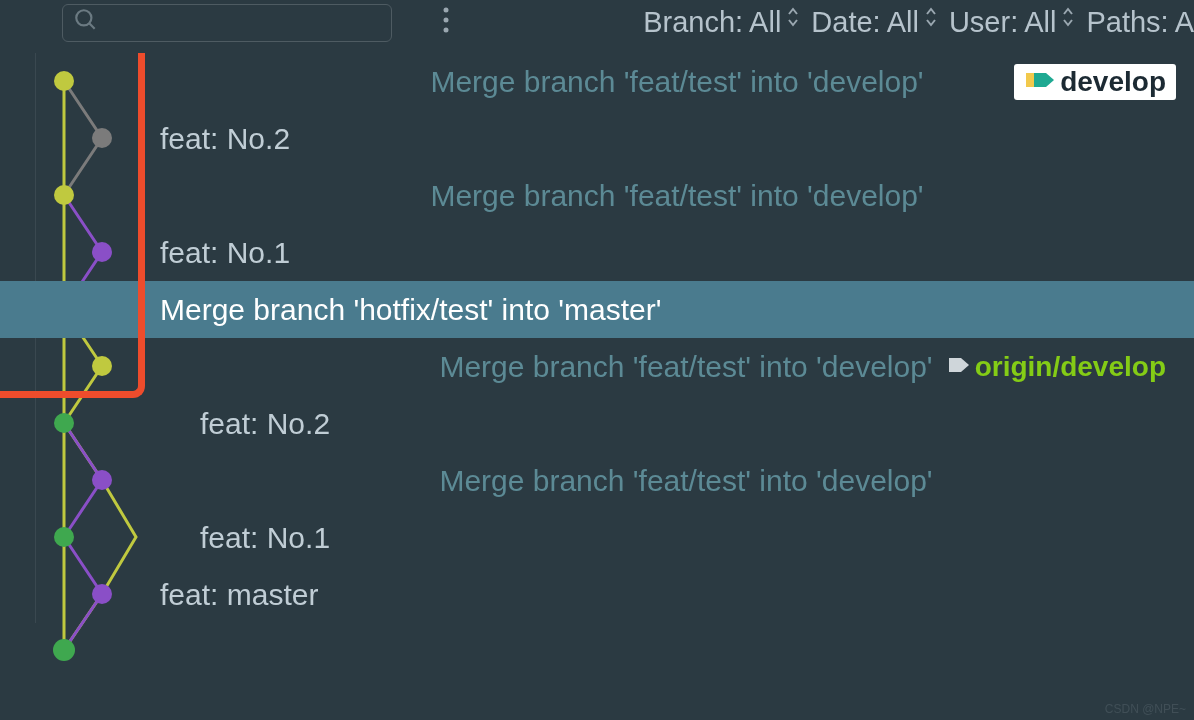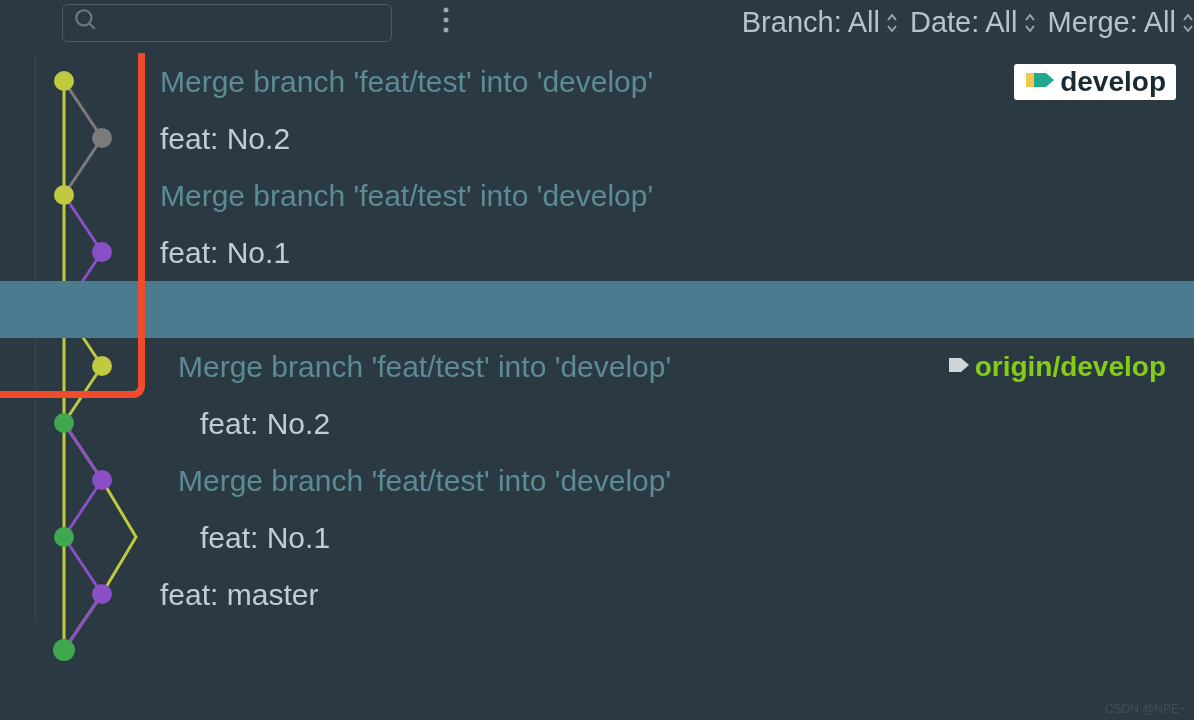--- a/index.html
+++ b/index.html
@@ -2,26 +2,26 @@
 <html><head>
 <meta charset="utf-8">
 <style>
 * { margin:0; padding:0; box-sizing:border-box; }
 html,body { width:1194px; height:720px; background:#2b3a42; font-family:"Helvetica Neue",Arial,sans-serif; overflow:hidden; color:#c0cdd5; }
 .toolbar { height:45px; display:flex; align-items:center; padding:0 8px; font-size:26px; color:#9aa7b0; position:relative; }
 .search-box { width:330px; height:38px; border:1px solid #4e5b62; border-radius:6px; margin-left:54px; display:flex; align-items:center; padding:0 10px; }
 .search-icon { color:#6b7a82; font-size:22px; }
 .kebab { margin-left:50px; font-size:24px; letter-spacing:-1px; }
 .filters { position:absolute; right:0; display:flex; gap:12px; font-size:29px; color:#b6c3cc; white-space:nowrap; padding-right:0; }
-.filter-item { display:flex; align-items:center; gap:6px; }
+.filter-item { display:flex; gap:6px; }
 .updown svg { display:block; }
 .log { position:relative; margin-top:8px; }
 .row { height:57px; display:flex; align-items:center; font-size:30px; padding-left:160px; position:relative; }
 .row.sel { background:#4a7b8e; color:#fff; }
-.row.merge { color:#5c8a95; }
+.row.merge { color:#5c8a95;justify-content:center; }
 .row.normal { color:#c0cdd5; }
 .tag { display:inline-flex; align-items:center; gap:6px; padding:2px 10px; font-size:28px; font-weight:600; }
 .tag-develop { position:absolute; right:18px; background:#fff; color:#1c2a33; border-radius:3px; }
 .tag-origin-master { position:absolute; right:0; color:#fff; }
 .tag-origin-develop { position:absolute; right:18px; color:#84cc16; }
 .graph-svg { position:absolute; left:36px; top:0; }
 .highlight-box { position:absolute; left:0; top:0; width:145px; height:345px; border:7px solid #ee4c2c; border-radius:12px; border-top:none; border-left:none; border-top-right-radius:0; border-bottom-left-radius:0; pointer-events:none; }
 .highlight-box::before { content:''; position:absolute; left:-7px; top:-7px; width:7px; height:352px; background:#ee4c2c; }
 .watermark { position:absolute; right:8px; bottom:4px; font-size:12px; color:#5a6870; opacity:.45; }
 .gutter { position:absolute; left:0; top:0; width:36px; height:100%; border-right:1px solid #3a4850; }
@@ -60,27 +60,31 @@
     <span class="filter-item">
       <span>Date:</span>
       <span>All</span>
       <span class="updown">
           <svg width="12" height="22" viewBox="0 0 12 22">
             <path d="M2 8 L6 3 L10 8 M2 14 L6 19 L10 14" stroke="#9aa7b0" stroke-width="2" fill="none"></path>
           </svg>
         </span>
     </span>
     <span class="filter-item">
-      <span>Merge:</span>
+      <span>User:</span>
       <span>All</span>
       <span class="updown">
           <svg width="12" height="22" viewBox="0 0 12 22">
             <path d="M2 8 L6 3 L10 8 M2 14 L6 19 L10 14" stroke="#9aa7b0" stroke-width="2" fill="none"></path>
           </svg>
         </span>
+    </span>
+    <span class="filter-item">
+      <span>Paths:</span>
+      <span>A</span>
     </span>
   </div>
 </div>
 
 <div class="log">
   <div class="gutter"></div>
 
   <svg class="graph-svg" width="160" height="650" viewBox="0 0 160 650">
     <path d="M28 28 L28 597" stroke="#c0c93f" stroke-width="3" fill="none"></path>
     <path d="M28 28 L66 85 L28 142" stroke="#7b7b7b" stroke-width="3" fill="none"></path>
@@ -115,20 +119,21 @@
   <div class="row normal">
       <span>feat: No.2</span>
     </div>
   <div class="row merge">
       <span>Merge branch 'feat/test' into 'develop'</span>
     </div>
   <div class="row normal">
       <span>feat: No.1</span>
     </div>
   <div class="row sel">
+    <span>Merge branch 'hotfix/test' into 'master'</span>
   </div>
   <div class="row merge r-indent">
     <span>Merge branch 'feat/test' into 'develop'</span>
     <span class="tag tag-origin-develop">
       <span><svg width="22" height="22" viewBox="0 0 22 22">
             <path d="M2 4 L14 4 L22 11 L14 18 L2 18 Z" fill="#cfd6da"></path>
           </svg></span>
       <span>origin/develop</span>
     </span>
   </div>

